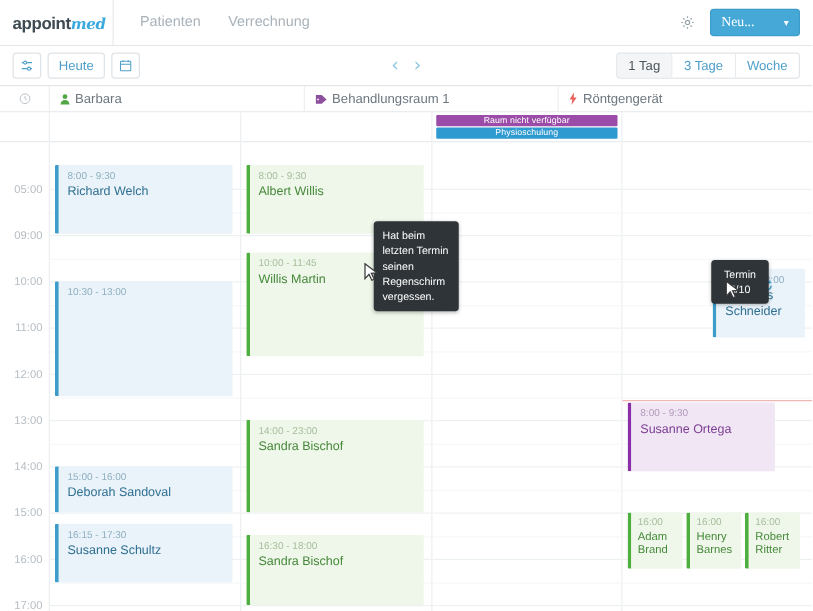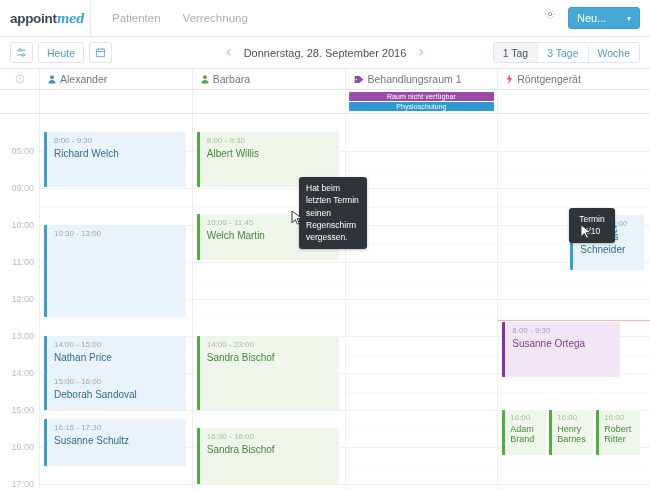--- a/index.html
+++ b/index.html
@@ -32,22 +32,22 @@
   .nav-sep {
     width: 1px; height: 37px; background: #e8ebee; margin-left: 4px;
   }
   #navlinks { display: flex; align-items: center; margin-left: 10px; }
   .navlink {
     font-size: 11.5px; padding: 0 11px; line-height: 36px;
     color: #a9b2b9; cursor: pointer; white-space: nowrap;
   }
   .navlink.active { color: #3a4750; font-weight: 400; }
   #topnav-right {
-    margin-left: auto; display: flex; 
-    padding-right: 10px; gap: 12px;
+    margin-left: auto; display: flex; align-items: center;
+    padding-right: 10px; gap: 12px; font-family: Liberation Serif, serif;
   }
   .gear {
     width: 13px; height: 13px; cursor: pointer;
     color: #9aa4ab; display: flex; align-items: center; justify-content: center;
   }
   #btn-neu {
     background: #45a8d6; color: #ffffff; border: 1px solid #3e9ccb;
     border-radius: 3px; height: 22px; min-width: 72px;
     display: flex; align-items: center; justify-content: space-between;
     font-size: 11px; padding: 0 8px; cursor: pointer;
@@ -237,48 +237,38 @@
   <div class="tbtn">Heute</div>
   <div class="tbtn icononly">
     <svg width="11" height="11" viewBox="0 0 16 16" fill="none" stroke="#4e9fc9" stroke-width="1.2">
       <rect x="2" y="3" width="12" height="11" rx="1"></rect>
       <path d="M2 6.5h12M5 1.8v2.4M11 1.8v2.4"></path>
     </svg>
   </div>
 
   <div id="datenav">
     <div class="chev">‹</div>
-    <div id="datelabel">Donnerstag, 28. September 2016</div>
     <div class="chev">›</div>
   </div>
 
   <div id="viewswitch">
     <div class="vbtn active">1 Tag</div>
     <div class="vbtn">3 Tage</div>
     <div class="vbtn">Woche</div>
   </div>
 </div>
 
 <div id="calhead">
   <div id="gutterhead">
     <svg width="10" height="10" viewBox="0 0 16 16" fill="none" stroke="#b6bec4" stroke-width="1.2">
       <circle cx="8" cy="8" r="6.2"></circle>
         <path d="M8 4.5V8l2.4 1.6"></path>
     </svg>
   </div>
 
-  <div class="colhead">
-    <span class="ico ch-alexander">
-      <svg width="8" height="9" viewBox="0 0 12 13" fill="currentColor">
-        <circle cx="6" cy="3.2" r="2.9"></circle>
-          <path d="M0.6 12.6c0-3 2.4-5.3 5.4-5.3s5.4 2.3 5.4 5.3z"></path>
-      </svg>
-    </span>
-    <span class="lbl">Alexander</span>
-  </div>
 
   <div class="colhead">
     <span class="ico ch-barbara">
       <svg width="8" height="9" viewBox="0 0 12 13" fill="currentColor">
         <circle cx="6" cy="3.2" r="2.9"></circle>
           <path d="M0.6 12.6c0-3 2.4-5.3 5.4-5.3s5.4 2.3 5.4 5.3z"></path>
       </svg>
     </span>
     <span class="lbl">Barbara</span>
   </div>
@@ -353,24 +343,20 @@
         <div class="hline half" style="top:351.5px"></div>
       <div class="hline" style="top:370px"></div>
 
       <div class="ev blue" style="top:18px;height:55px">
         <div class="tm">8:00 - 9:30</div>
         <div class="nm">Richard Welch</div>
       </div>
       <div class="ev blue" style="top:111px;height:92px">
         <div class="tm">10:30 - 13:00</div>
       </div>
-      <div class="ev blue" style="top:222px;height:37px">
-        <div class="tm">14:00 - 15:00</div>
-        <div class="nm">Nathan Price</div>
-      </div>
       <div class="ev blue" style="top:259px;height:37px">
         <div class="tm">15:00 - 16:00</div>
         <div class="nm">Deborah Sandoval</div>
       </div>
       <div class="ev blue" style="top:305px;height:47px">
         <div class="tm">16:15 - 17:30</div>
         <div class="nm">Susanne Schultz</div>
       </div>
     </div>
 
@@ -392,23 +378,23 @@
       <div class="hline" style="top:296px"></div>
         <div class="hline half" style="top:314.5px"></div>
       <div class="hline" style="top:333px"></div>
         <div class="hline half" style="top:351.5px"></div>
       <div class="hline" style="top:370px"></div>
 
       <div class="ev green" style="top:18px;height:55px">
         <div class="tm">8:00 - 9:30</div>
         <div class="nm">Albert Willis</div>
       </div>
-      <div class="ev green" style="top:100px;height:46px">
+      <div class="ev green" style="top:88px;height:83px">
         <div class="tm">10:00 - 11:45</div>
-        <div class="nm">Welch Martin</div>
+        <div class="nm">Willis Martin</div>
         <div class="noteflag" style="right:8px;top:6px">
           <svg width="9" height="10" viewBox="0 0 9 10">
               <path d="M0 0h9v7H0z" fill="#3fa02e"></path>
               <path d="M0 7l4.5 3 4.5-3z" fill="#3fa02e"></path>
             </svg>
         </div>
       </div>
       <div class="ev green" style="top:222px;height:74px">
         <div class="tm">14:00 - 23:00</div>
         <div class="nm">Sandra Bischof</div>

